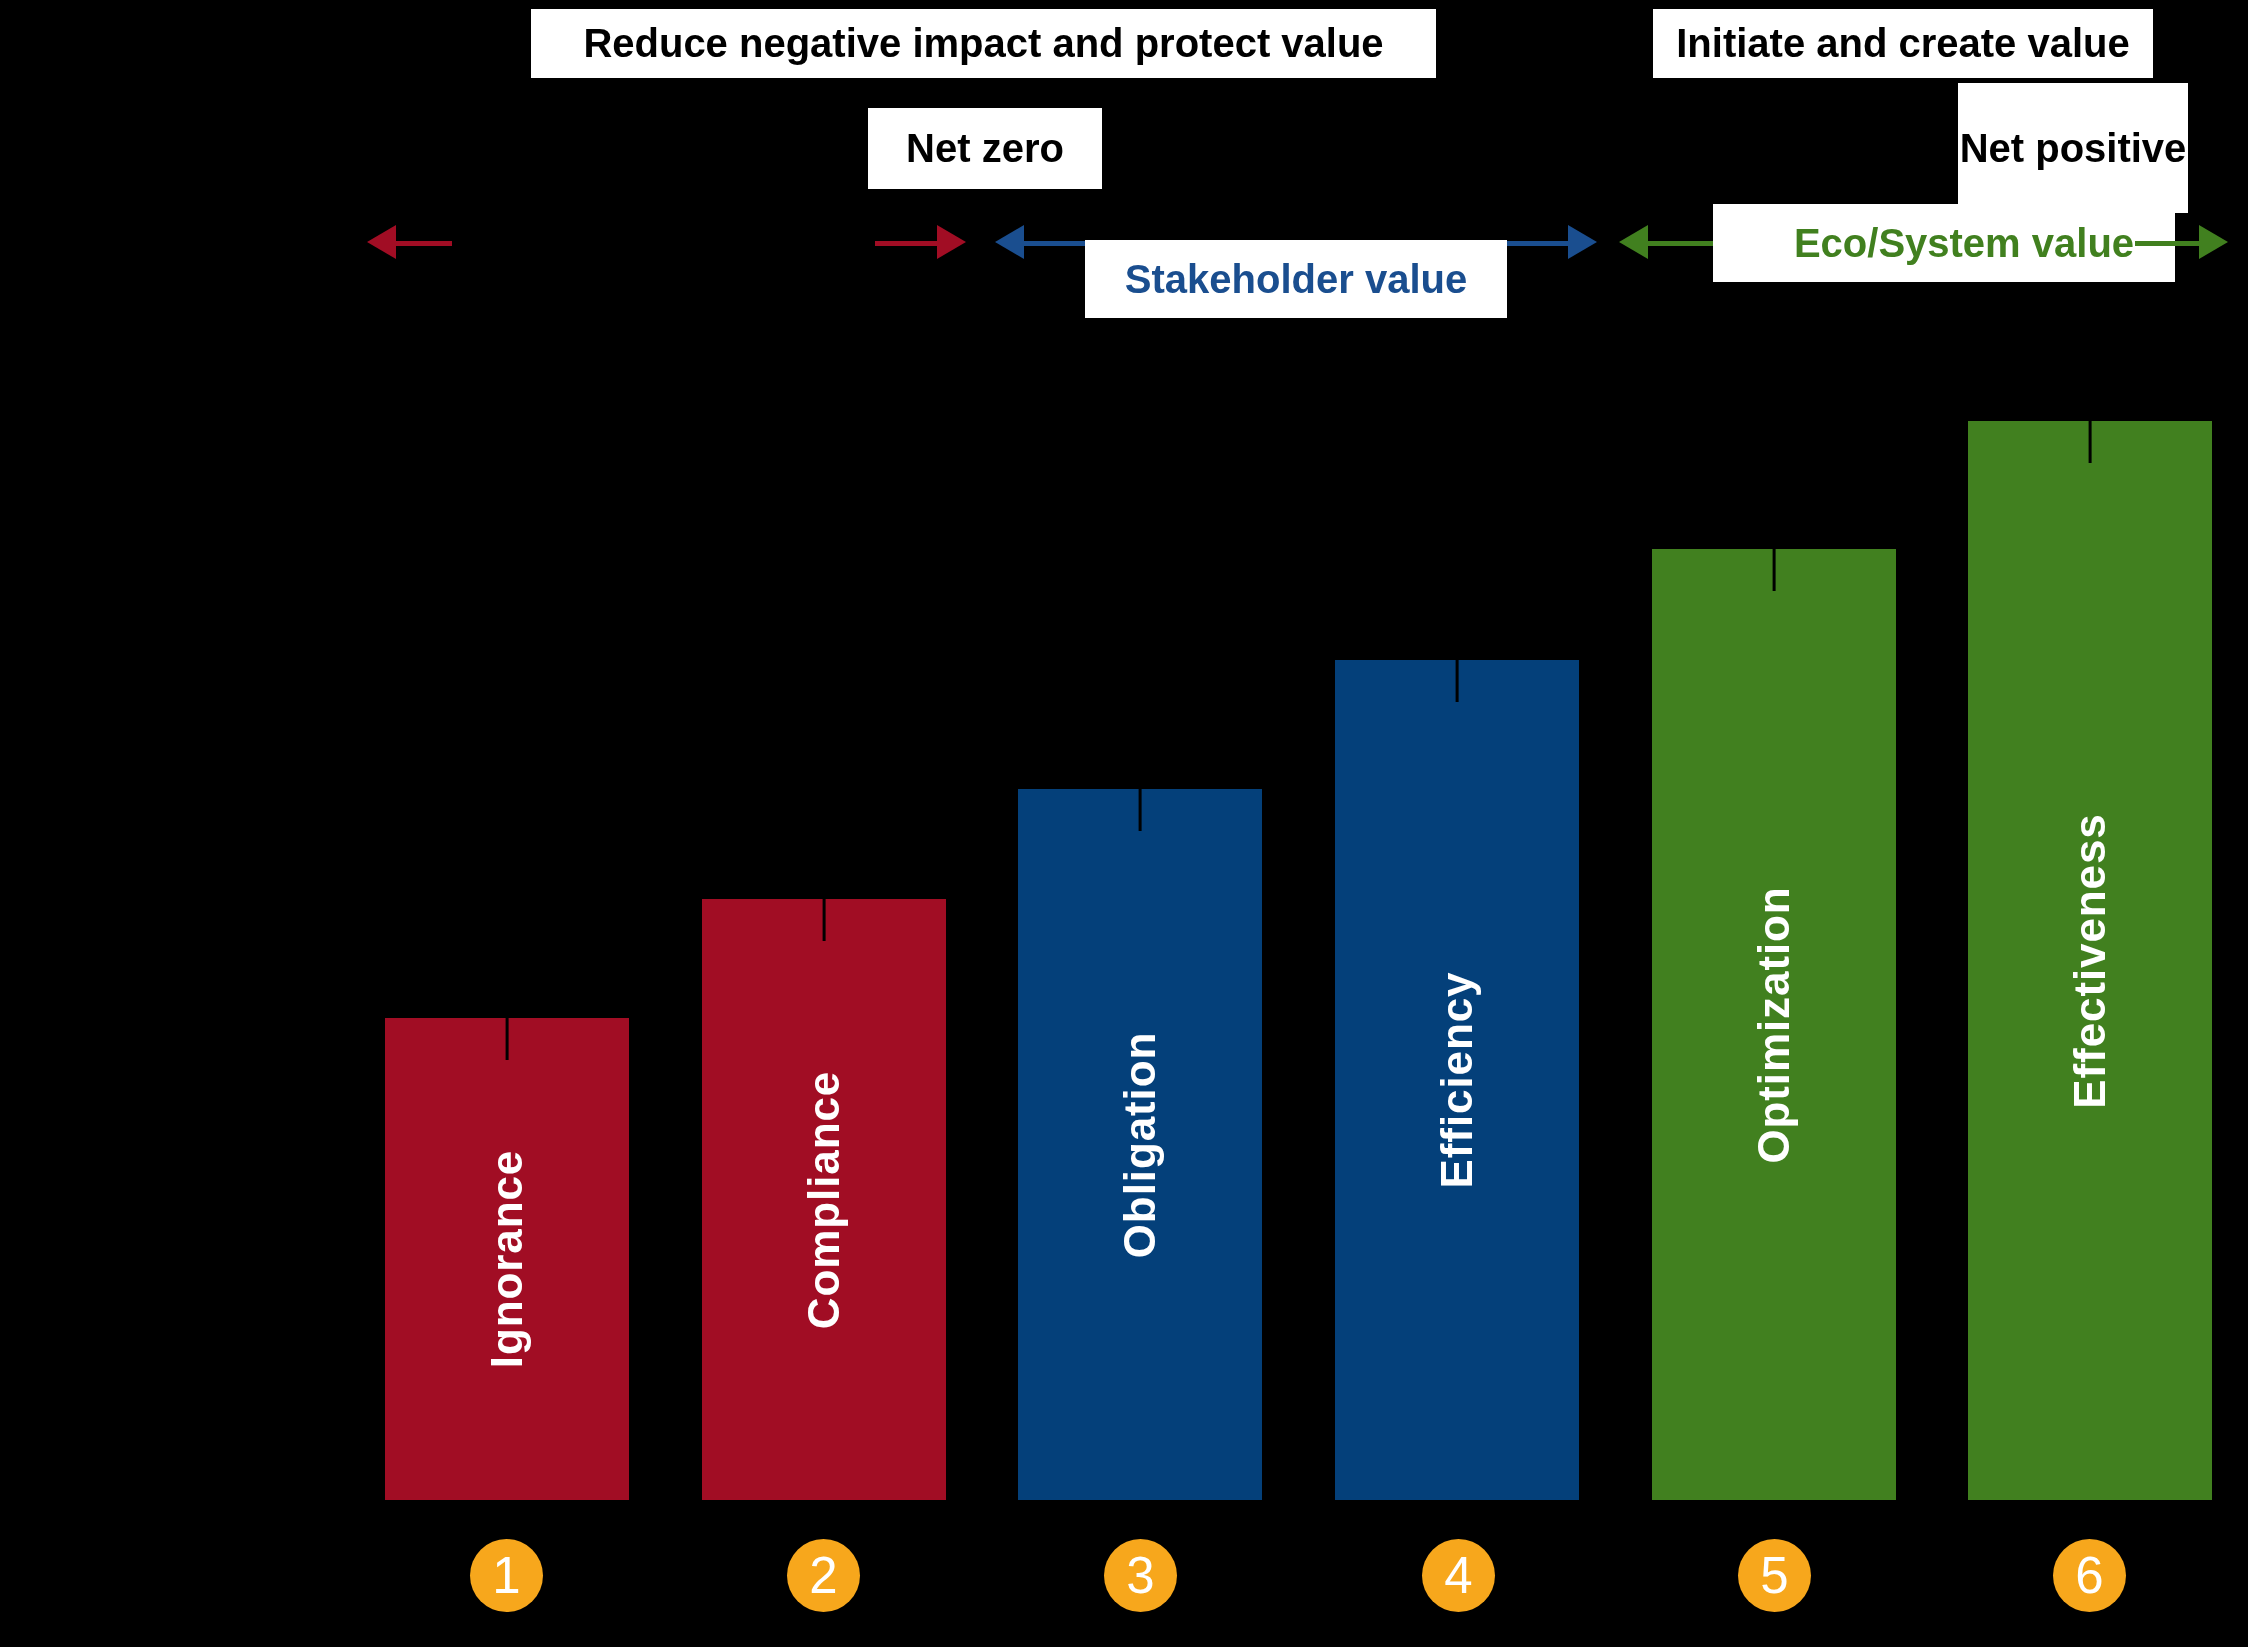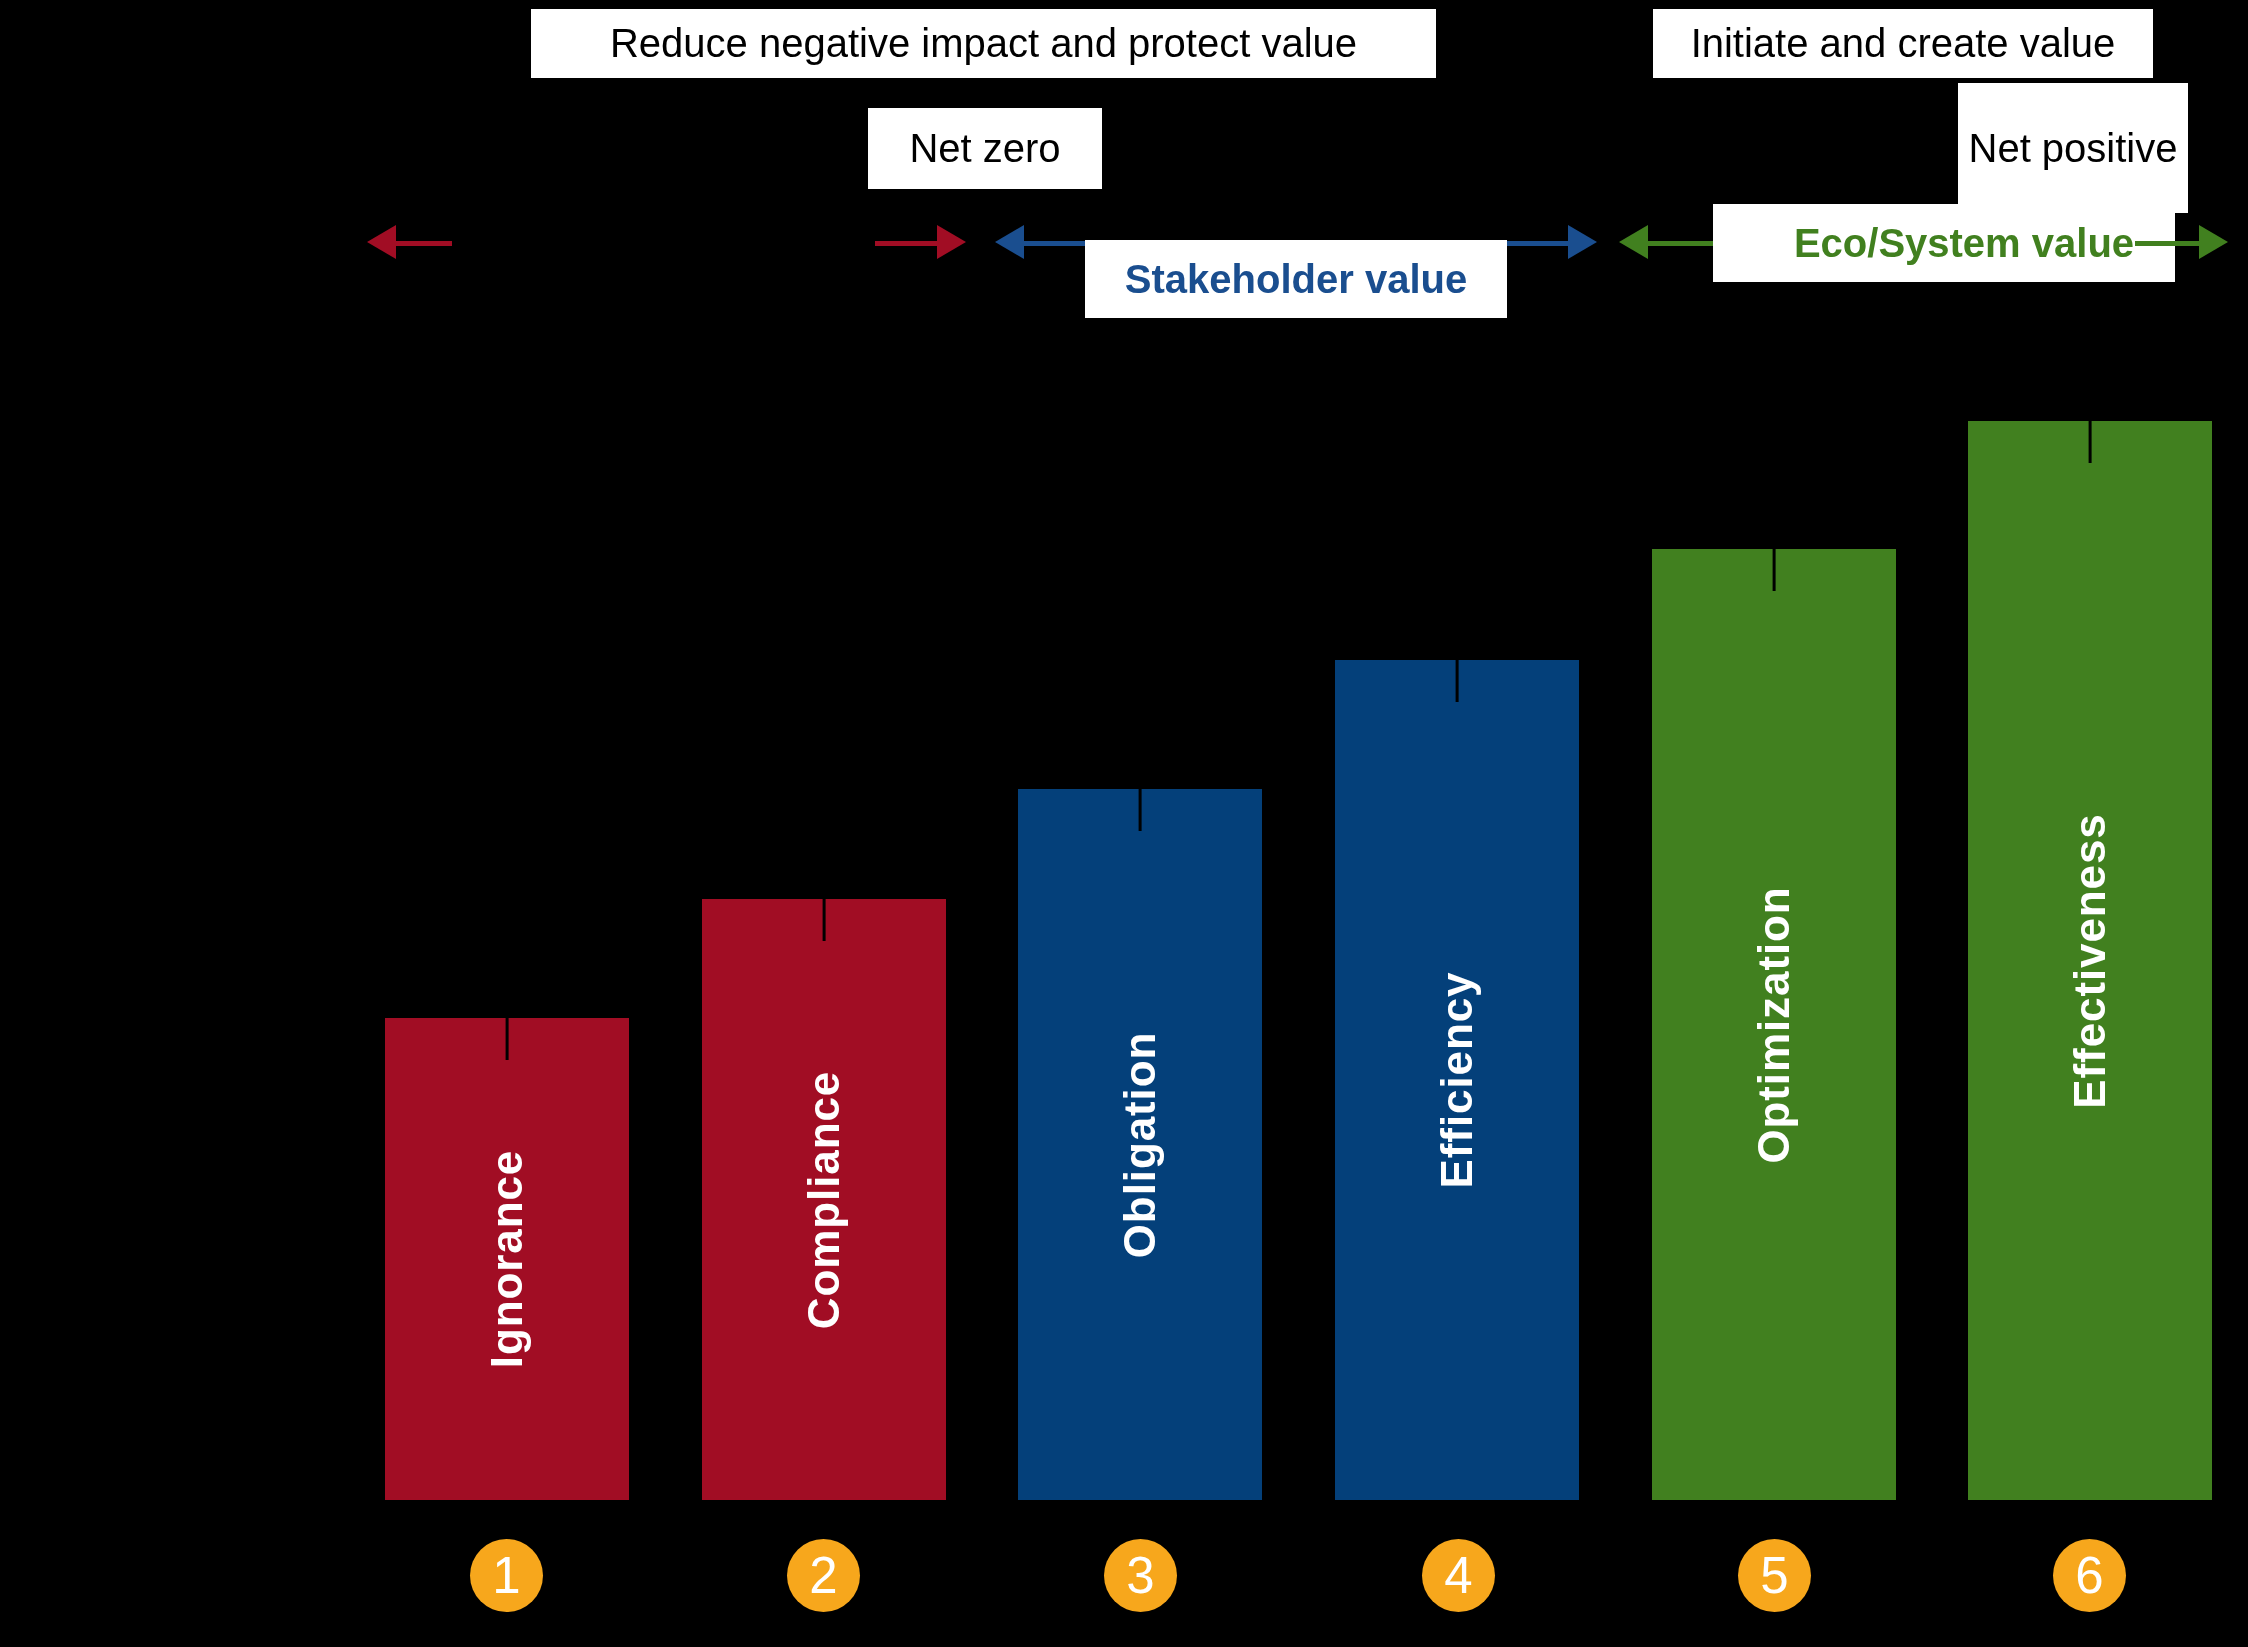--- a/index.html
+++ b/index.html
@@ -17,21 +17,21 @@
     width:2249px;height:1647px;
     background:#000;
     font-family:"Liberation Sans",sans-serif;
     overflow:hidden;
   }
   
   .whitebox{
     position:absolute;
     background:var(--banner-bg);
     color:var(--banner-text);
-    font-weight:normal;
+    font-weight:bold;
     display:flex;align-items:center;justify-content:center;
     text-align:center;
   }
   #box-reduce{left:531px;top:9.2px;width:905px;height:69px;font-size:40px;}
   #box-initiate{left:1653px;top:9.2px;width:500px;height:69px;font-size:40px;}
   #box-netzero{left:868px;top:108px;width:234px;height:81px;font-size:40px;}
   #box-netpositive{left:1958px;top:83px;width:230px;height:130px;font-size:40px;line-height:1.35;}
 
   
   .range-box{

